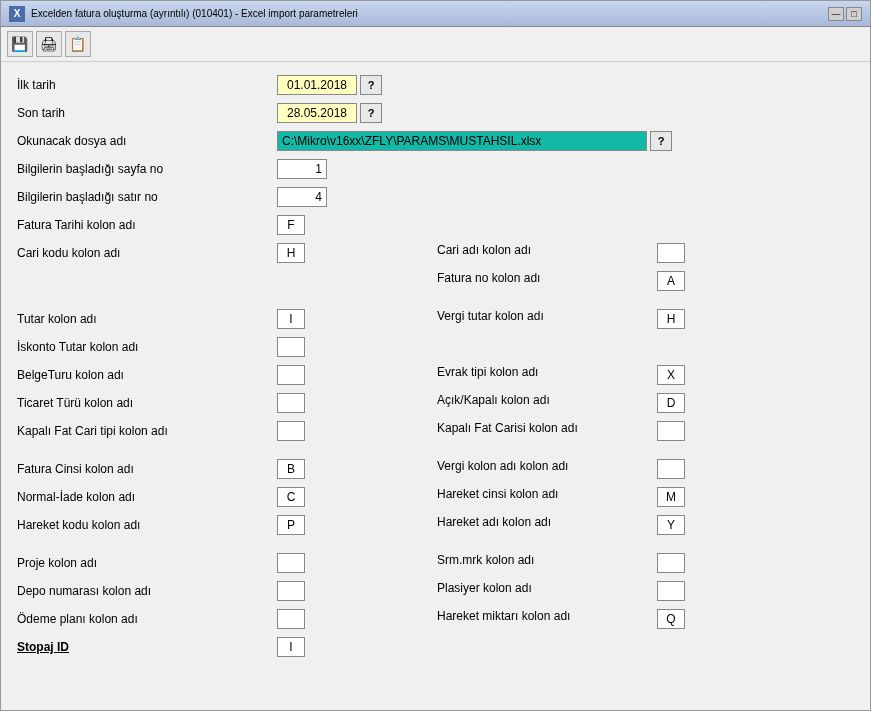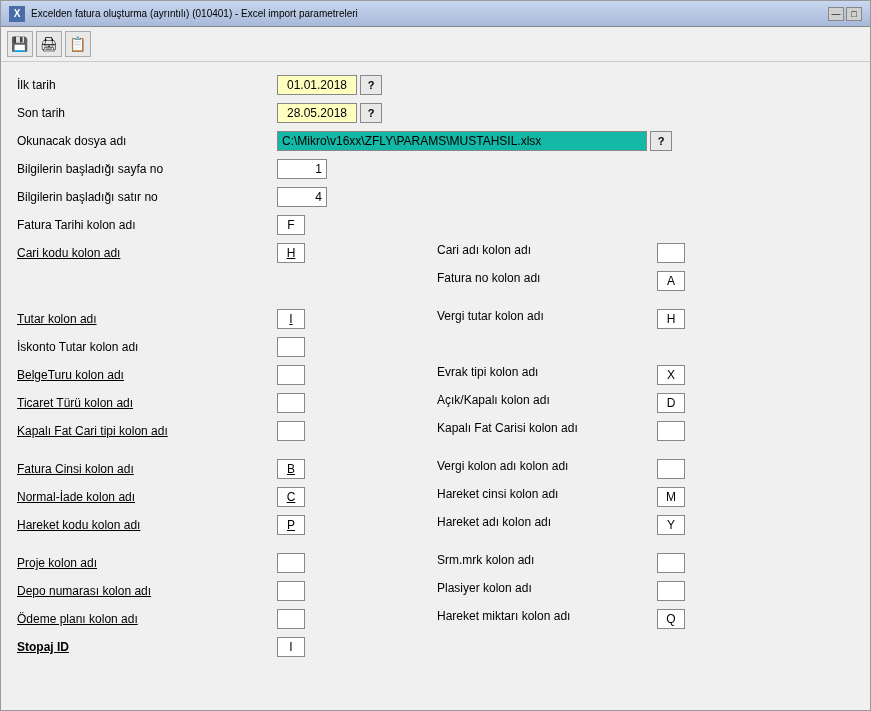--- a/index.html
+++ b/index.html
@@ -137,21 +137,20 @@
     }
     .two-col {
       display: flex;
       width: 100%;
       gap: 0;
     }
     .col-left {
       display: flex;
       align-items: center;
       width: 420px;
-      text-decoration: underline;
     }
     .col-right {
       display: flex;
       align-items: flex-start;
       flex: 1;
     }
     .col-right .label {
       width: 220px;
     }
     .spacer {

